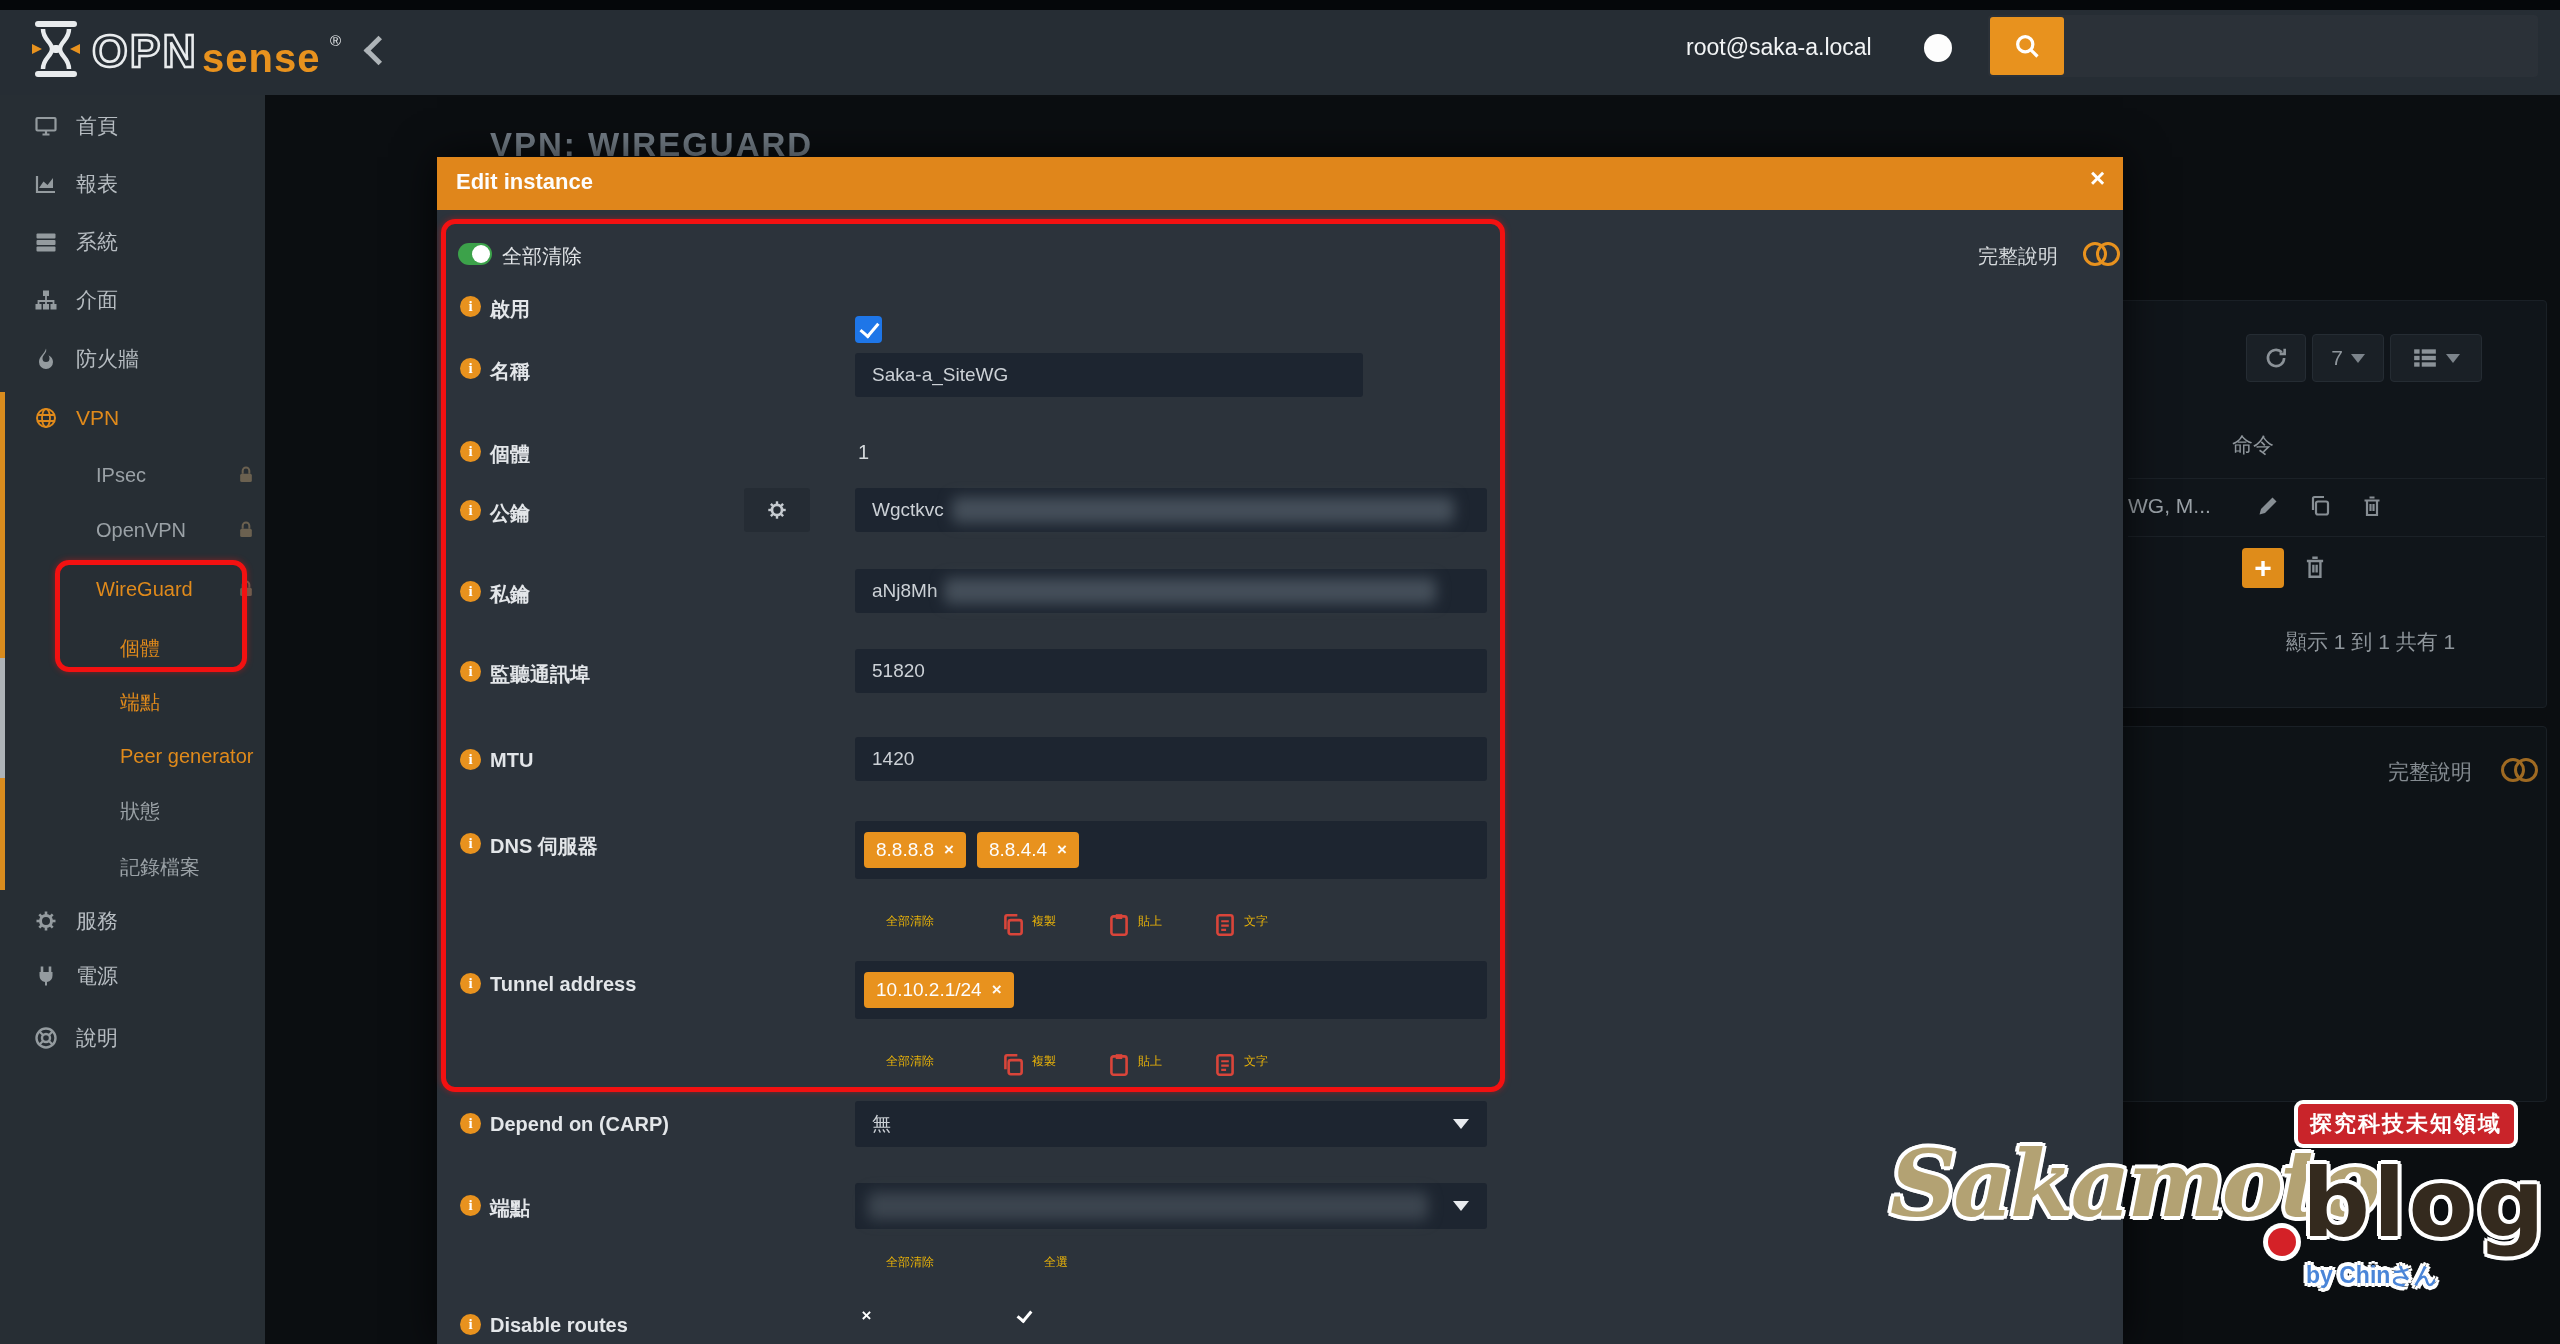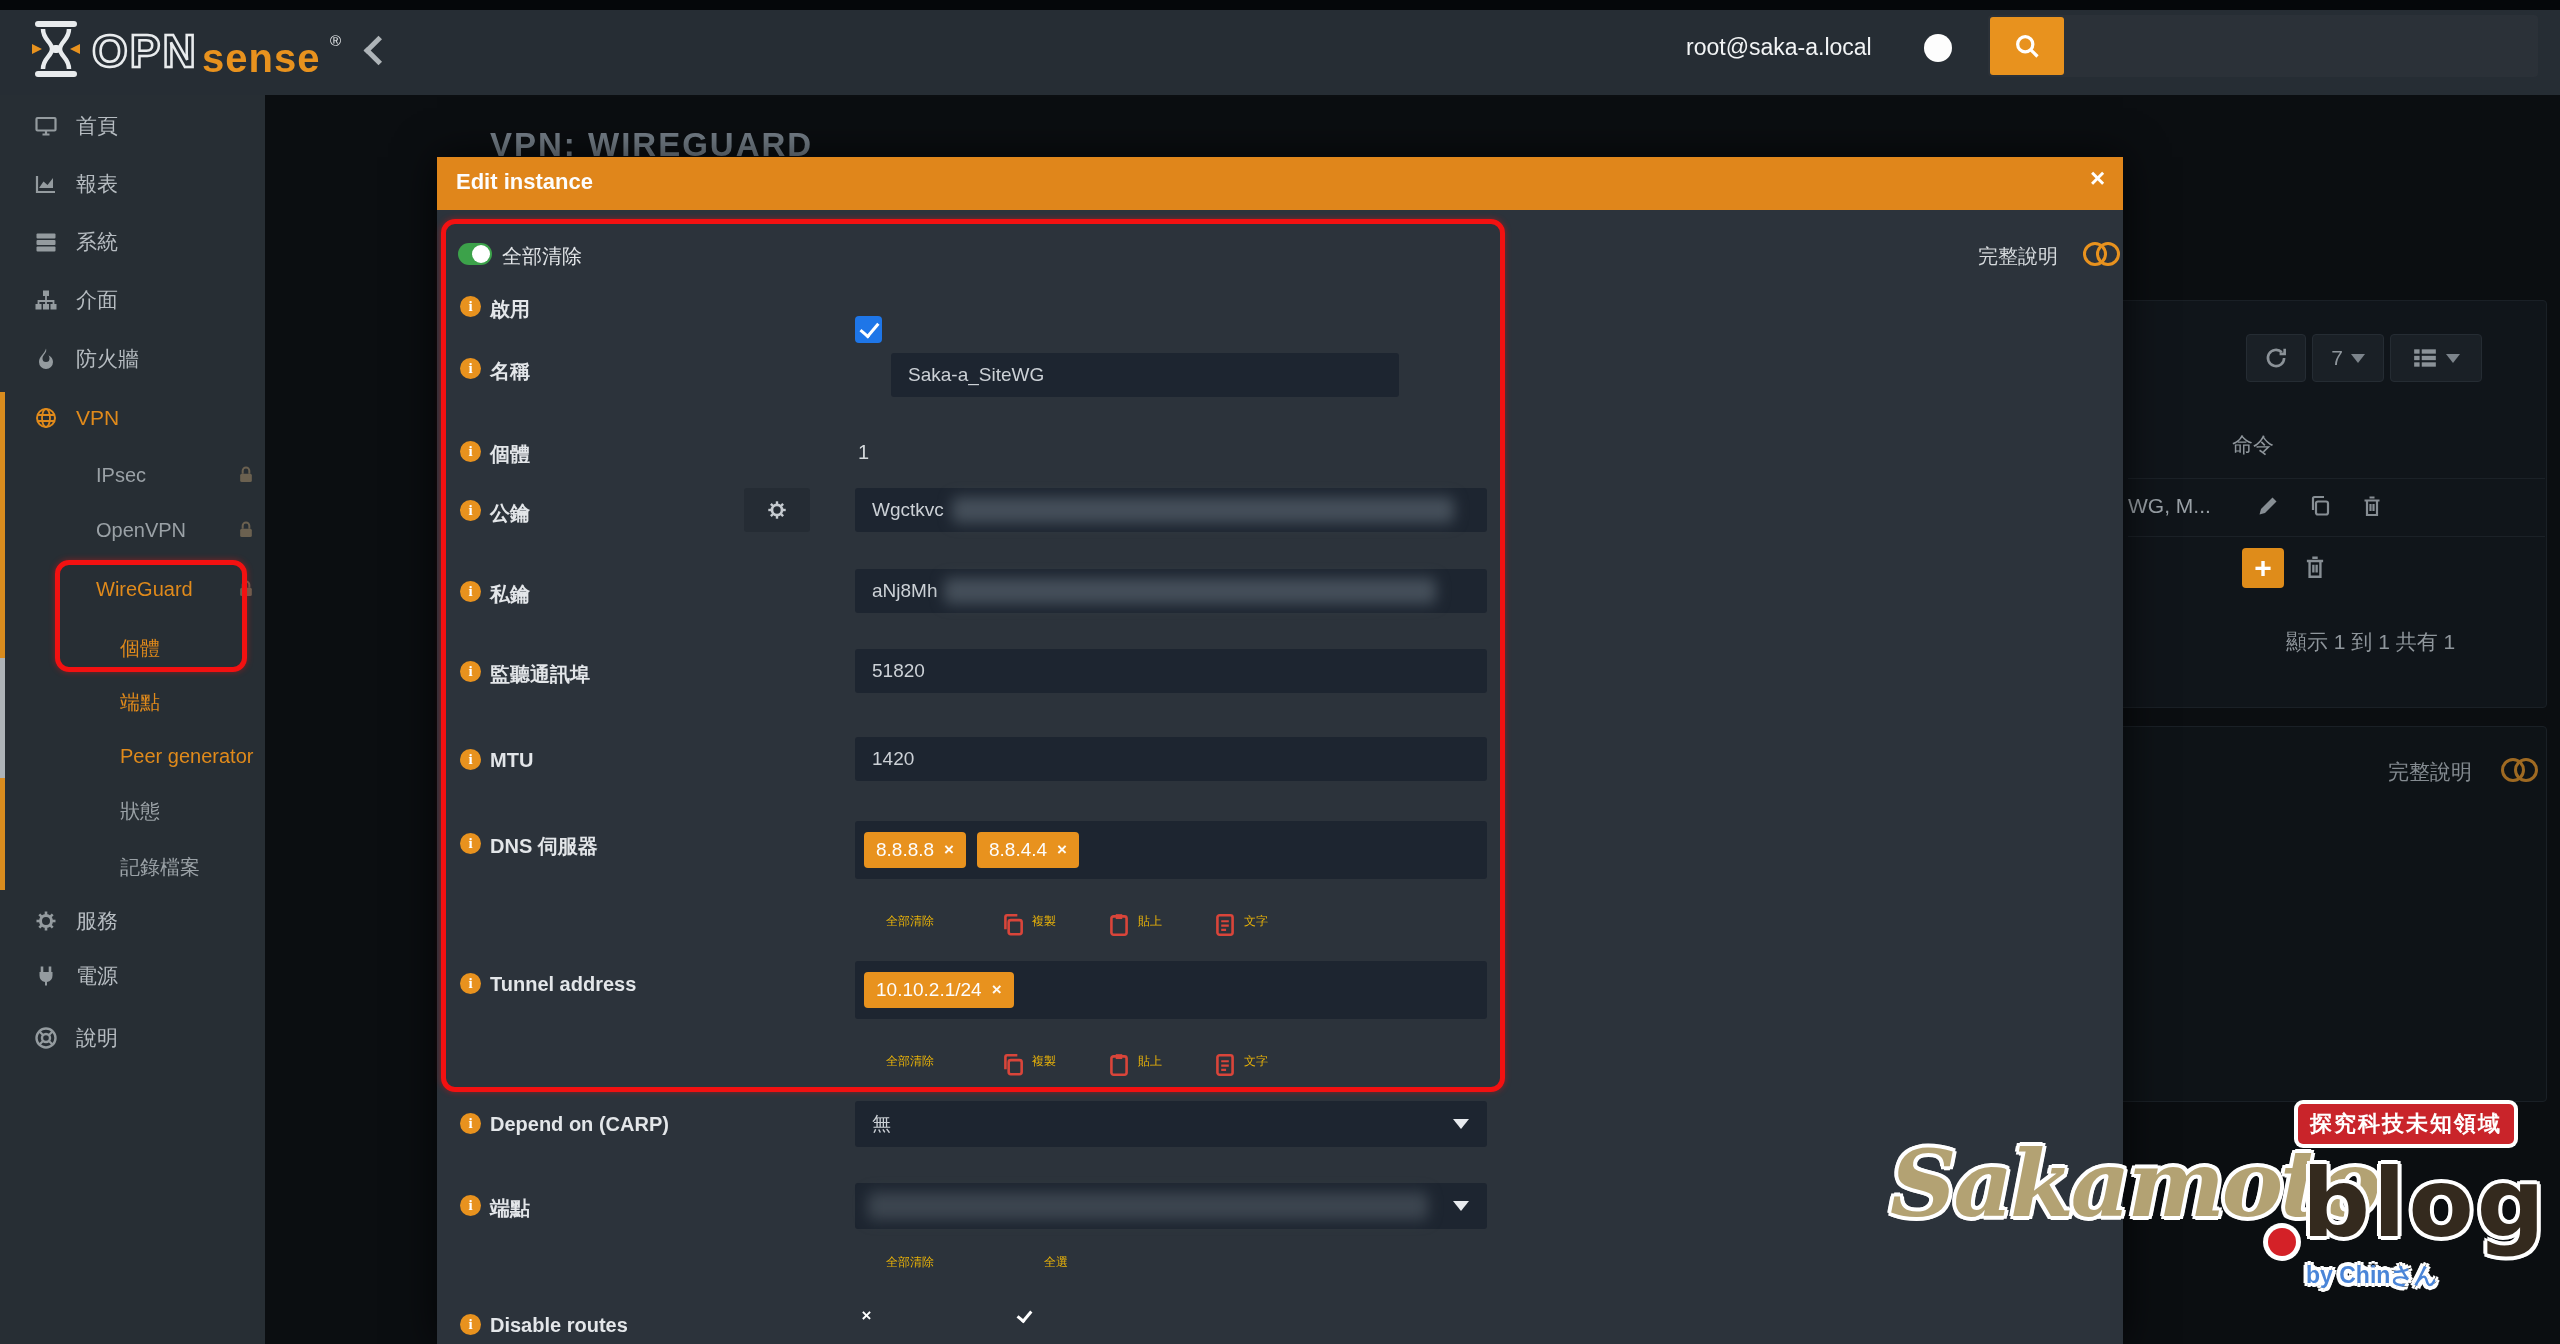--- a/index.html
+++ b/index.html
@@ -350,21 +350,21 @@
     </span>
 
   
   <span class="abs info" style="left:460px;top:296px;">i</span>
   <div class="abs flabel" style="left:490px;top:296px;">啟用</div>
   <div class="abs checkbox checked" style="left:855px;top:294px;"></div>
 
   
   <span class="abs info" style="left:460px;top:358px;">i</span>
   <div class="abs flabel" style="left:490px;top:358px;">名稱</div>
-  <div class="abs inp" style="left:855px;top:353px;width:508px;height:44px;margin-left:36px;">
+  <div class="abs inp" style="left:855px;top:353px;width:508px;height:44px;">
     <span>Saka-a_SiteWG</span>
   </div>
 
   
   <span class="abs info" style="left:460px;top:441px;">i</span>
   <div class="abs flabel" style="left:490px;top:441px;">個體</div>
   <div class="abs statictext" style="left:858px;top:441px;">1</div>
 
   
   <span class="abs info" style="left:460px;top:500px;">i</span>

